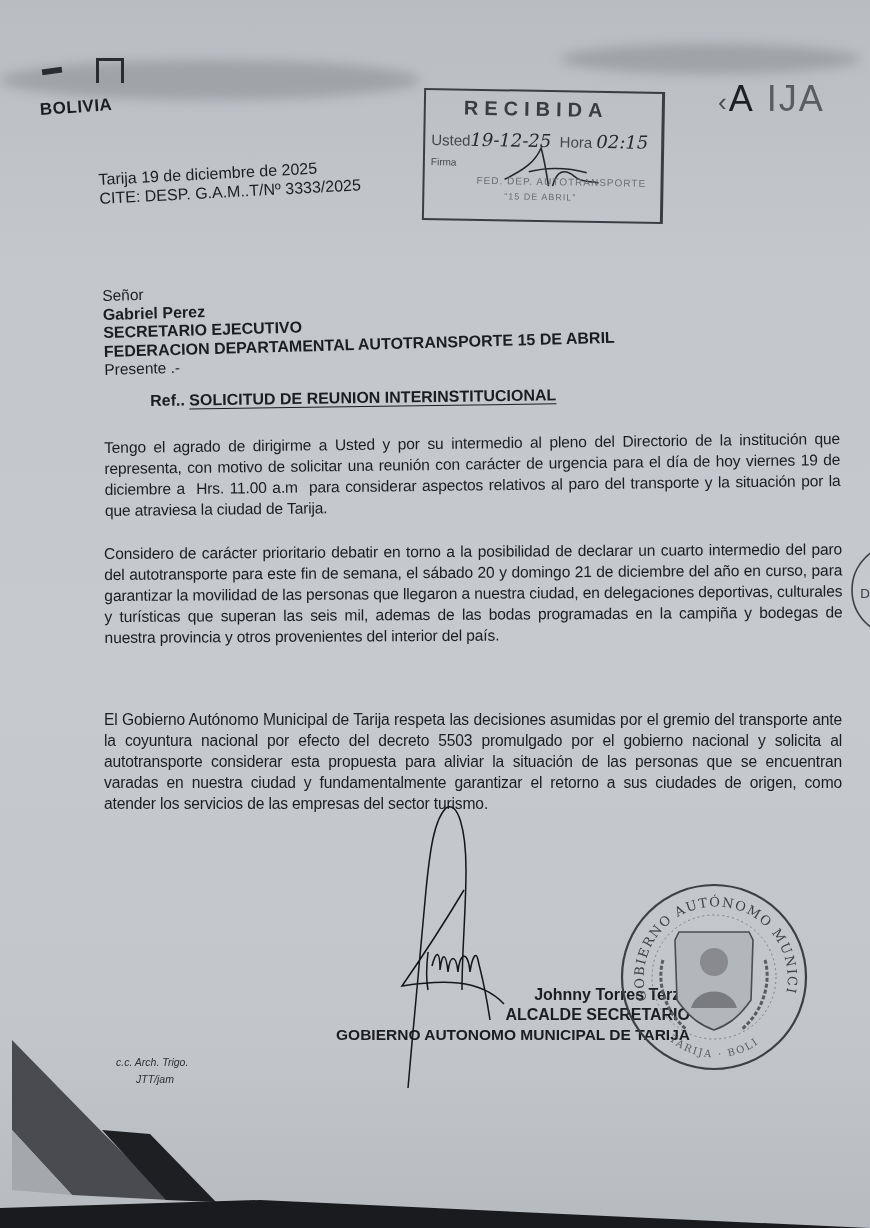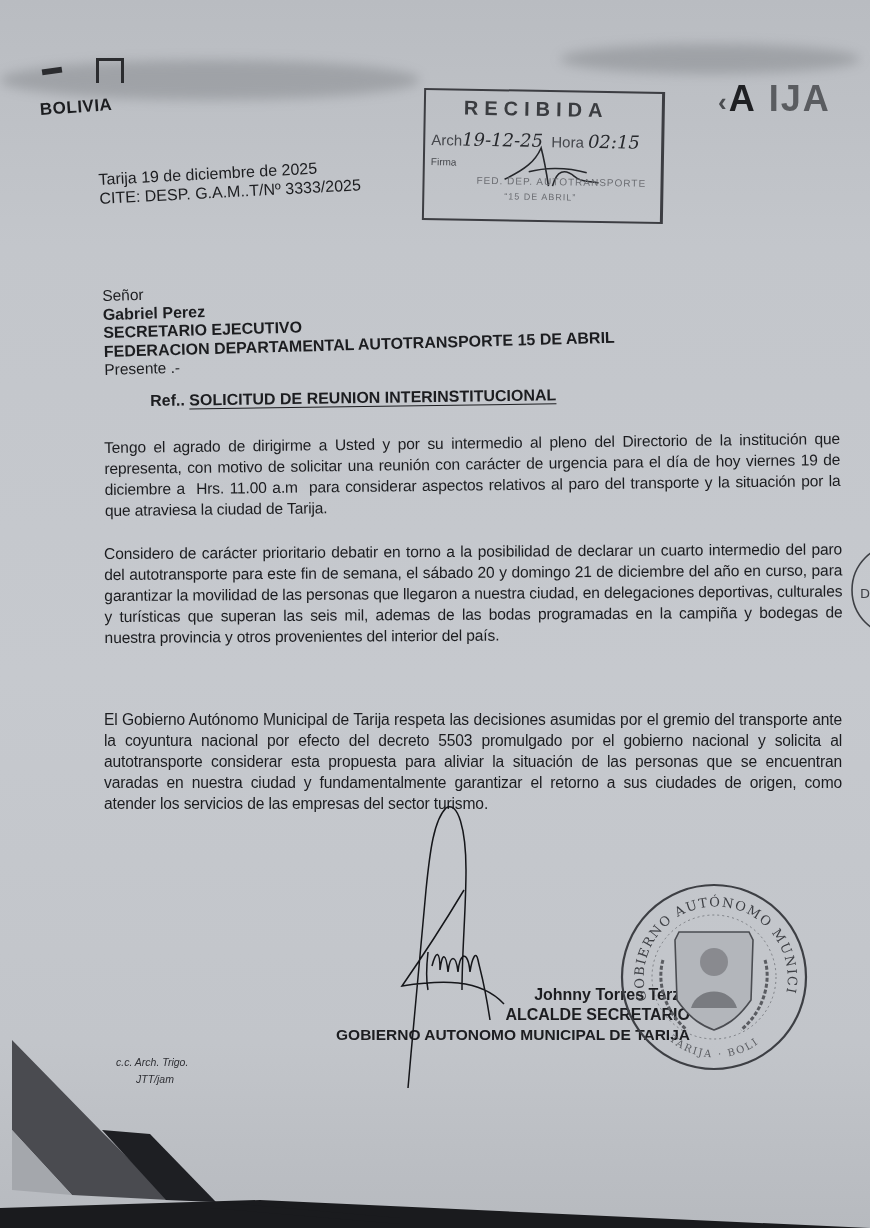--- a/index.html
+++ b/index.html
@@ -10,21 +10,21 @@
     color:#1c1d20;
   }
   .page { position:absolute; inset:0; }
   .smudge { position:absolute; border-radius:50%; filter:blur(6px); opacity:.35; background:#6b6e72; }
   .abs { position:absolute; }
 
   
   .logo-box { left:96px; top:58px; width:22px; height:22px; border:3px solid #2b2c2f; border-bottom:none; }
   .logo-dash { left:42px; top:68px; width:20px; height:6px; background:#2b2c2f; transform:rotate(-8deg); }
   .country { left:40px; top:100px; font-weight:bold; font-size:17px; letter-spacing:.5px; transform:rotate(-4deg); transform-origin:left; }
-  .brand-right { left:718px; top:78px; font-weight:700; font-size:36px; letter-spacing:2px; color:#1f2023; }
+  .brand-right { left:718px; top:78px; font-weight:400; font-size:36px; letter-spacing:2px; color:#1f2023; }
   .brand-right .faint { color:#5a5c60; }
 
   .date-block { left:98px; top:170px; font-size:16px; line-height:19px; transform:rotate(-3deg); transform-origin:left top; }
 
   
   .stamp { left:423px; top:90px; width:236px; height:128px; border:2px solid #3c3d42; border-right-width:3px; transform:rotate(1deg); color:#45474c; }
   .stamp .title { position:absolute; left:38px; top:6px; font-size:20px; letter-spacing:6px; font-weight:bold; color:#3a3c40; }
   .stamp .row1 { position:absolute; left:6px; top:38px; font-size:15px; }
   .stamp .hand { font-family:"DejaVu Serif", serif; font-style:italic; font-size:18px; color:#27292d; }
   .stamp .row2 { position:absolute; left:6px; top:66px; font-size:10px; }
@@ -77,21 +77,21 @@
   </div>
 
   <div class="abs date-block">
     <div>Tarija 19 de diciembre de 2025</div>
     <div>CITE: DESP. G.A.M..T/Nº 3333/2025</div>
   </div>
 
   <div class="abs stamp">
     <div class="title">RECIBIDA</div>
     <div class="row1">
-      <span>Arch</span><span class="hand">19-12-25</span>
+      <span>Usted</span><span class="hand">19-12-25</span>
       &nbsp;<span>Hora</span>
       <span class="hand">02:15</span>
     </div>
     <div class="row2">Firma</div>
     <svg width="120" height="60" viewBox="0 0 120 60">
       <path d="M10 38 C30 28 40 20 46 6 C50 20 52 32 54 44 M34 30 C48 26 70 24 92 30 M58 44 C62 28 70 26 80 34 C86 40 96 38 104 40" fill="none" stroke="#25272b" stroke-width="1.6"></path>
     </svg>
     <div class="row3">FED. DEP. AUTOTRANSPORTE</div>
     <div class="row4">“15 DE ABRIL”</div>
   </div>

